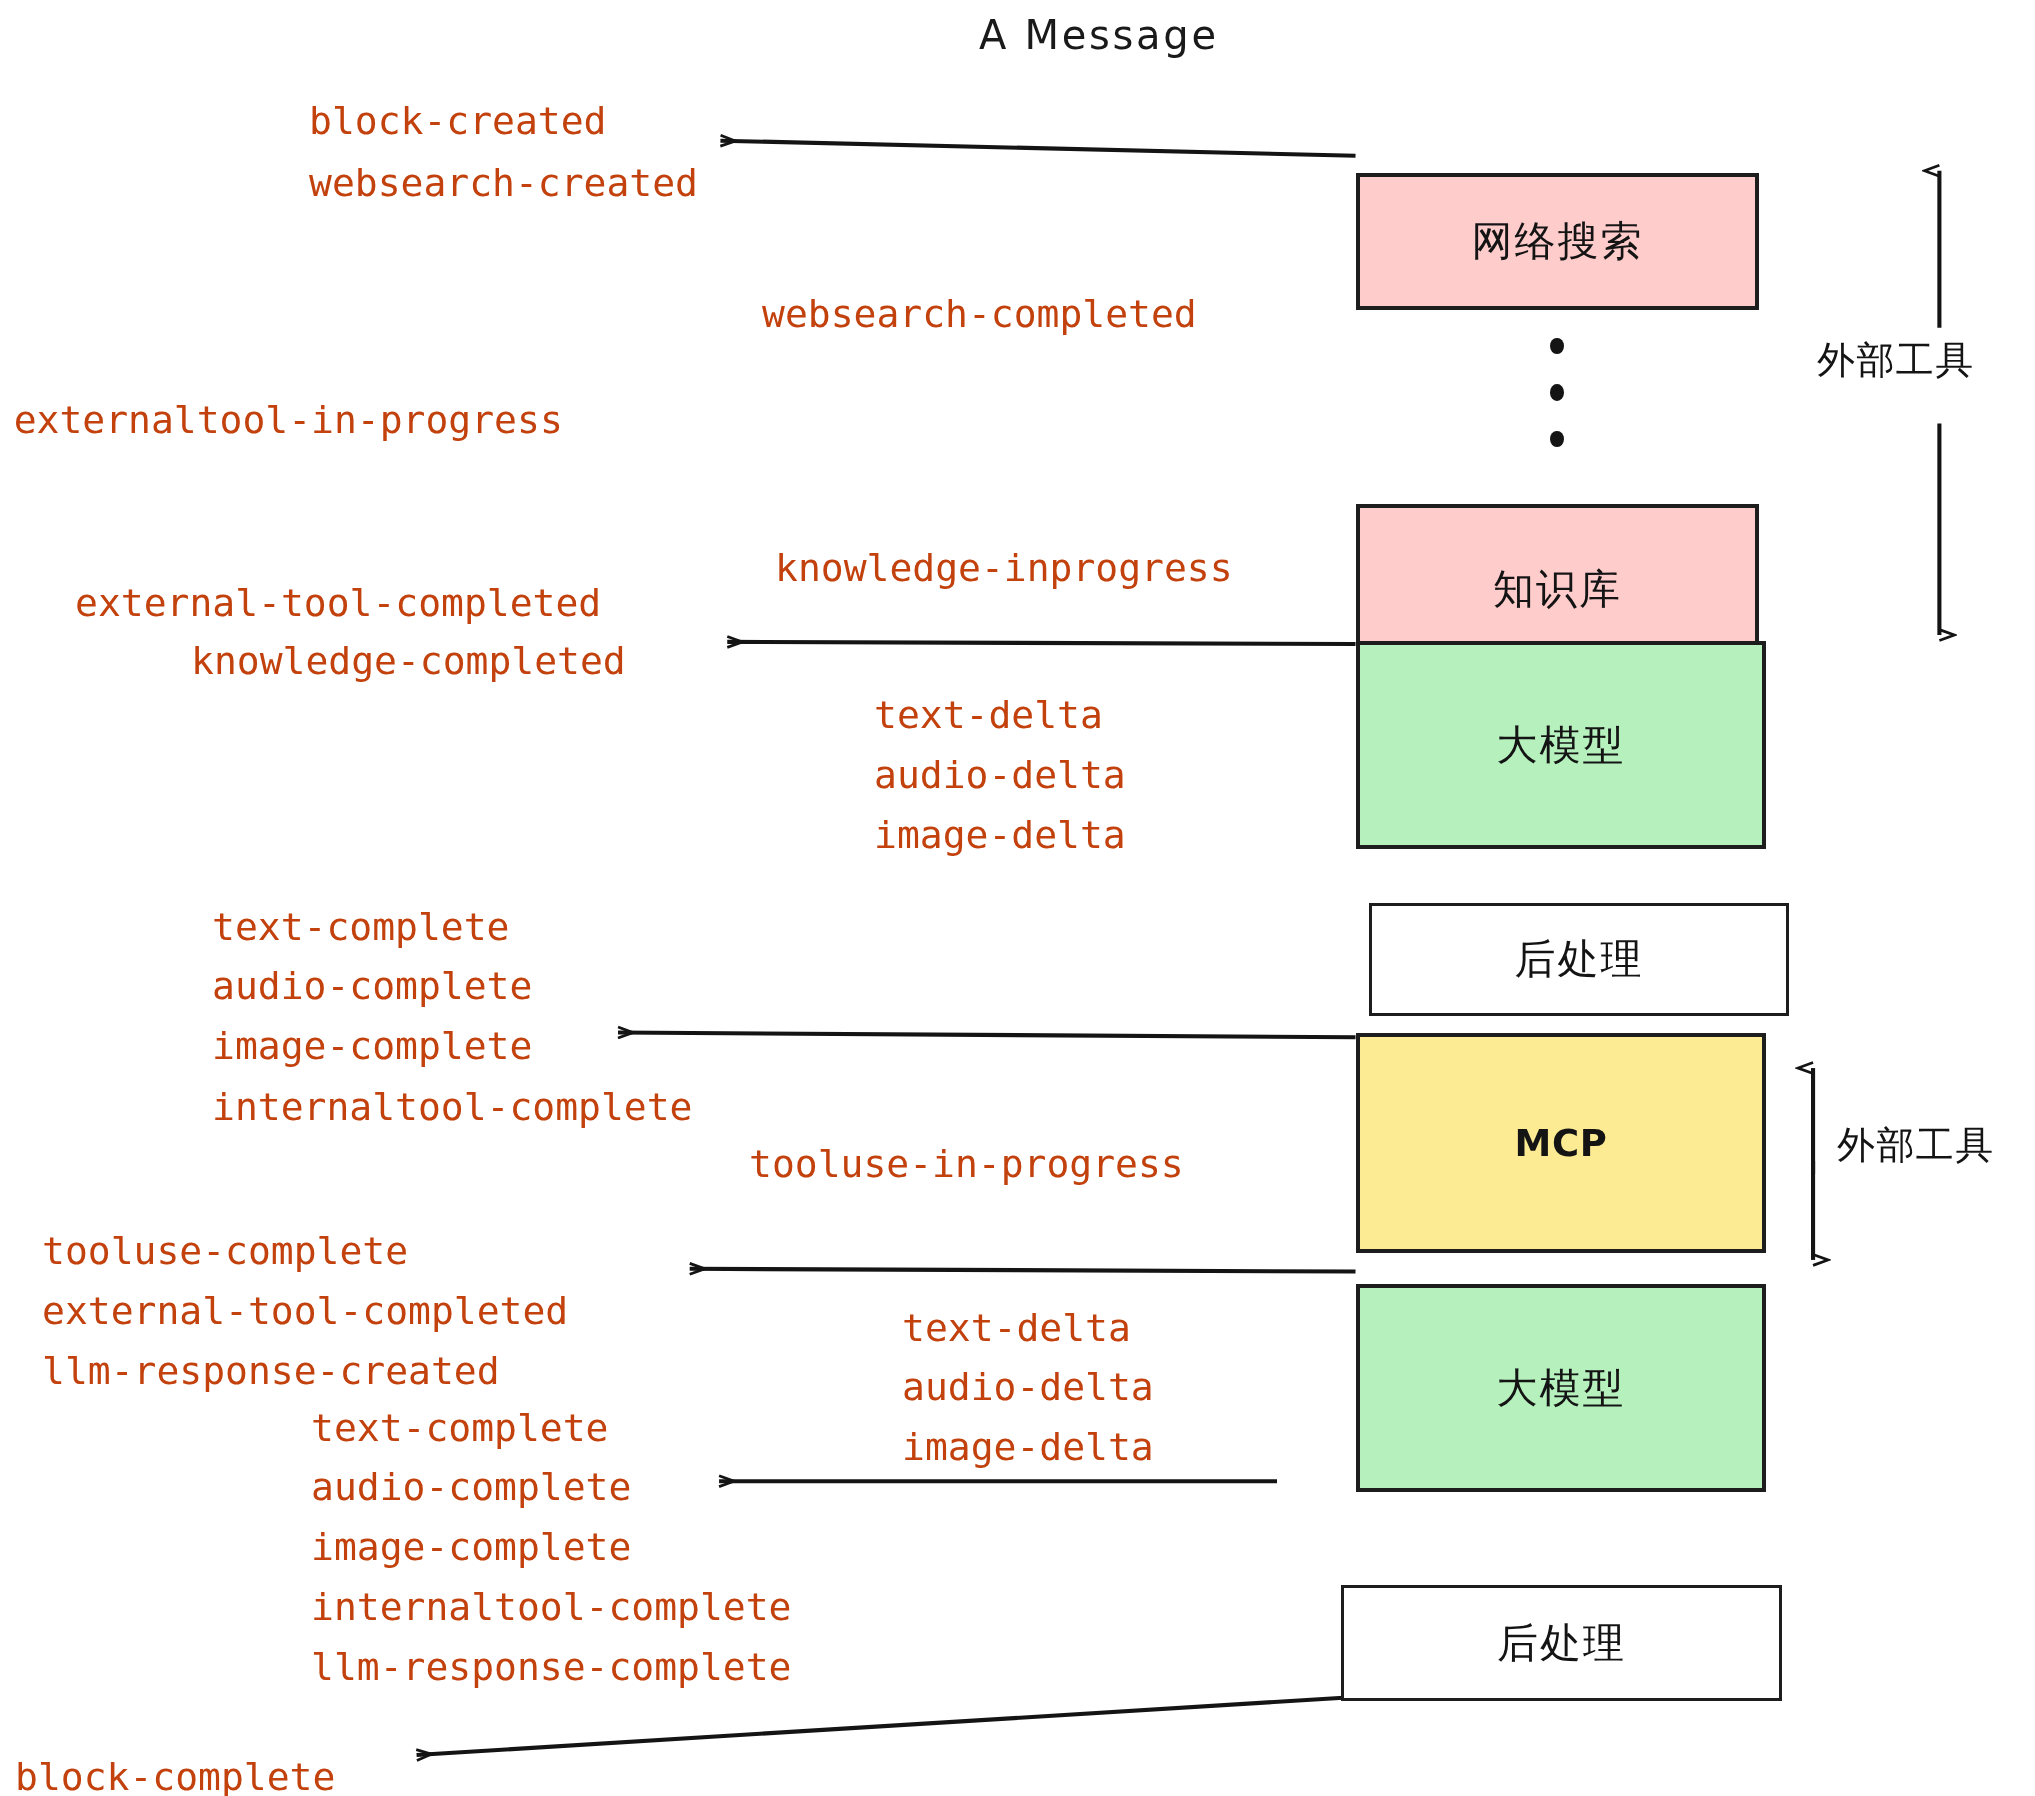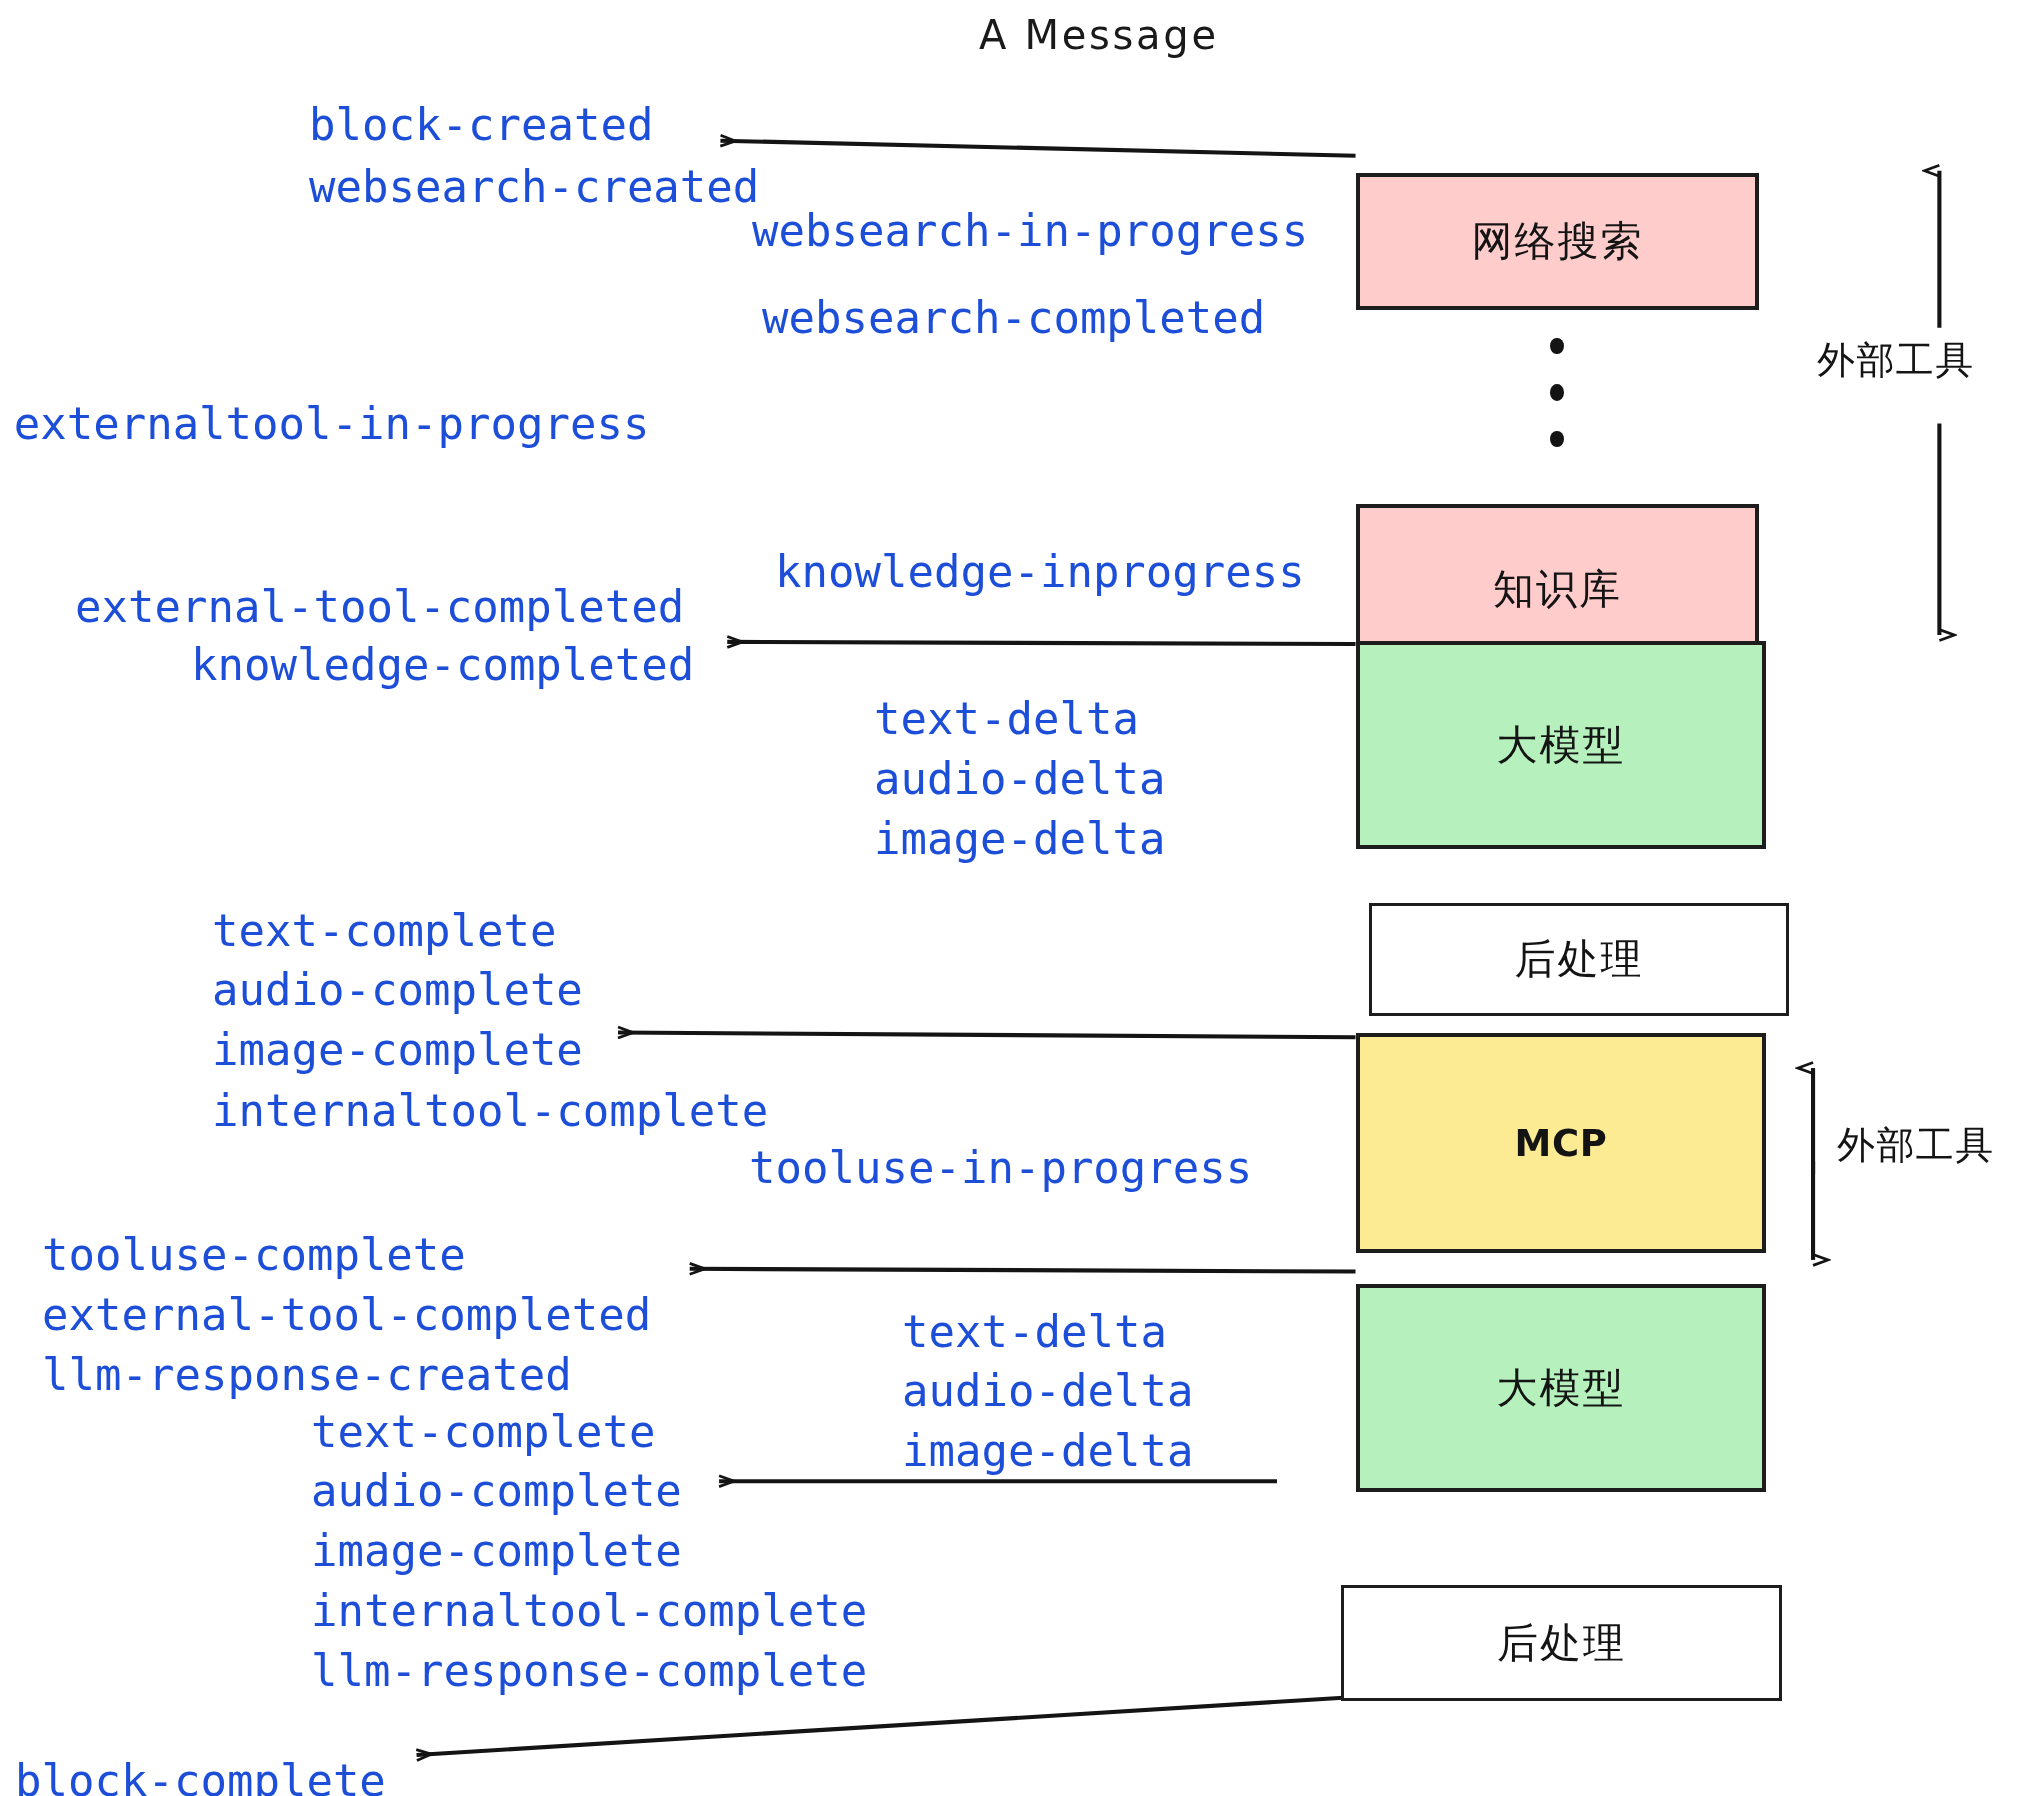--- a/index.html
+++ b/index.html
@@ -21,22 +21,22 @@
     position: absolute;
     font-family: "DejaVu Sans", sans-serif;
     font-size: 40px;
     color: #1a1a1a;
     letter-spacing: 2.7px;
     white-space: nowrap;
   }
   .evt {
     position: absolute;
     font-family: "DejaVu Sans Mono", monospace;
-    font-size: 44px;
-    color: #1d4ed8;
+    font-size: 38px;
+    color: #c2410c;
     white-space: nowrap;
     letter-spacing: 0px;
   }
   .box {
     position: absolute;
     box-sizing: border-box;
     border: 4.1px solid #1d1d1d;
     display: flex;
     align-items: center;
     justify-content: center;
@@ -157,21 +157,20 @@
   <div class="box white" style="left:1341px; top:1585px; width:441px; height:116px;">
     <span>后处理</span>
   </div>
 
   <div class="sidelabel" style="left:1817px; top:335px;">外部工具</div>
   <div class="sidelabel" style="left:1837px; top:1120px;">外部工具</div>
 
   <div class="evt" style="left:309px; top:99px;">block-created</div>
   <div class="evt" style="left:309px; top:161px;">websearch-created</div>
 
-  <div class="evt" style="left:752px; top:205px;">websearch-in-progress</div>
   <div class="evt" style="left:762px; top:292px;">websearch-completed</div>
 
   <div class="evt" style="left:13.7px; top:398px;">externaltool-in-progress</div>
 
   <div class="evt" style="left:775px; top:546px;">knowledge-inprogress</div>
 
   <div class="evt" style="left:75px; top:581px;">external-tool-completed</div>
   <div class="evt" style="left:191px; top:639px;">knowledge-completed</div>
 
   <div class="evt" style="left:874px; top:693px;">text-delta</div>

